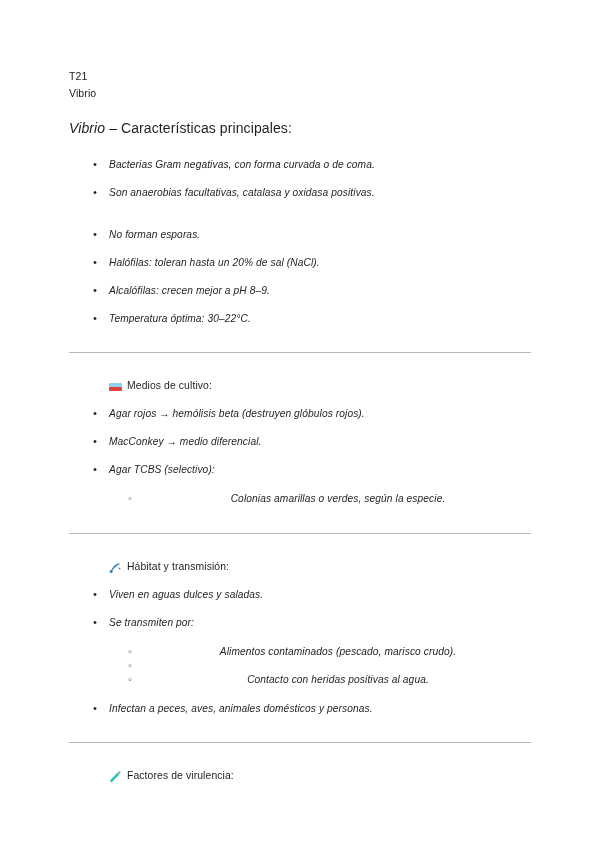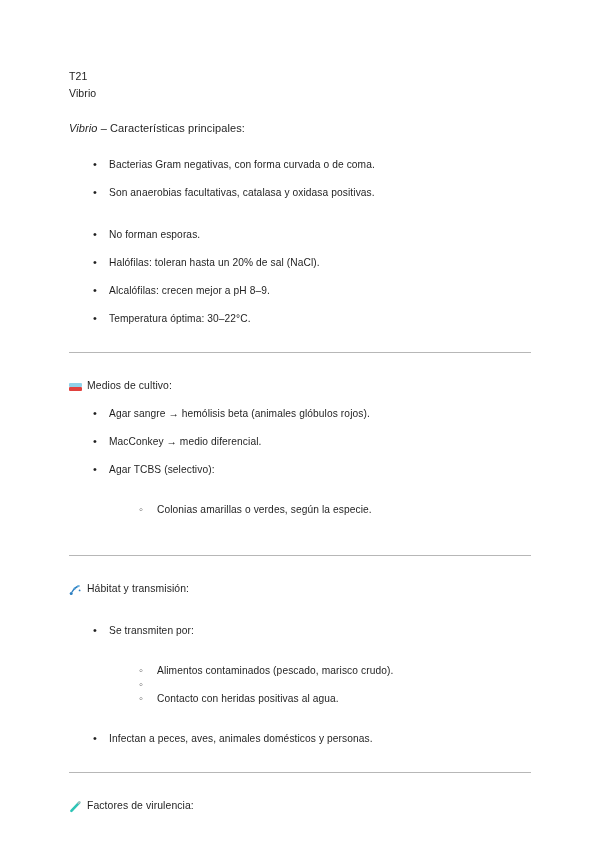--- a/index.html
+++ b/index.html
@@ -29,56 +29,58 @@
     font-size: 10.5px;
     line-height: 16.5px;
     color: #222222;
     letter-spacing: 0.1px;
   }
   .doc-head .line { display: block; }
 
   
   .lead {
     margin-top: 20px;
-    font-size: 11px;
+    font-size: 14px;
     line-height: 15px;
     color: #1f1f1f;
     letter-spacing: 0.1px;
   }
   .lead .sp-name { font-style: italic; }
 
   
   ul.lvl1 {
     list-style: none;
     margin: 0;
     padding: 0;
   }
   ul.lvl1 > li {
     position: relative;
     padding-left: 40px;
     font-size: 10.2px;
     line-height: 14px;
     letter-spacing: 0.1px;
     color: #1f1f1f;
+    font-style: italic;
   }
   ul.lvl1 > li::before {
     content: "\2022";
     position: absolute;
     left: 24px;
     top: -1px;
     font-size: 11px;
     line-height: 14px;
     color: #1f1f1f;
   }
   ul.lvl1 > li.nobullet::before { content: ""; }
 
   ul.lvl2 {
     list-style: none;
-    margin: 12px;
+    margin: 1px;
     padding: 0;
+    text-align: center;
   }
   ul.lvl2 > li {
     position: relative;
     padding-left: 36px;
     margin-left: 0;
     font-size: 10.2px;
     line-height: 14px;
     letter-spacing: 0.1px;
     color: #1f1f1f;
   }
@@ -95,20 +97,21 @@
   .li-gap { height: 14px; }
 
   
   .sec-head {
     display: flex;
     align-items: center;
     font-size: 10.4px;
     line-height: 14px;
     letter-spacing: 0.1px;
     color: #1f1f1f;
+    margin-left: 40px;
   }
   .sec-head .sec-label { display: inline-block; }
 
   .ico {
     display: inline-block;
     width: 13px;
     height: 13px;
     margin-right: 5px;
     position: relative;
     flex: 0 0 auto;
@@ -191,21 +194,21 @@
   <div class="gap-26"></div>
 
   <div class="sec-head">
     <span class="ico ico-petri"></span>
     <span class="sec-label">Medios de cultivo:</span>
   </div>
 
   <div class="gap-14"></div>
 
   <ul class="lvl1">
-    <li>Agar sangre → hemólisis beta (animales glóbulos rojos).</li>
+    <li>Agar rojos → hemólisis beta (destruyen glóbulos rojos).</li>
     <li class="li-gap nobullet"></li>
     <li>MacConkey → medio diferencial.</li>
     <li class="li-gap nobullet"></li>
     <li>Agar TCBS (selectivo):</li>
     <li class="li-gap nobullet"></li>
     <li class="nobullet">
       <ul class="lvl2">
         <li>Colonias amarillas o verdes, según la especie.</li>
       </ul>
     </li>
@@ -224,20 +227,21 @@
         <circle cx="9.2" cy="3.0" r="1.0" fill="#76b9e2"></circle>
         <circle cx="10.6" cy="7.4" r="0.9" fill="#2d7fc1"></circle>
       </svg>
     </span>
     <span class="sec-label">Hábitat y transmisión:</span>
   </div>
 
   <div class="gap-14"></div>
 
   <ul class="lvl1">
+    <li>Viven en aguas dulces y saladas.</li>
     <li class="li-gap nobullet"></li>
     <li>Se transmiten por:</li>
     <li class="li-gap nobullet"></li>
     <li class="nobullet">
       <ul class="lvl2">
         <li>Alimentos contaminados (pescado, marisco crudo).</li>
         <li class="li-gap" style="padding-left:36px"></li>
         <li>Contacto con heridas positivas al agua.</li>
       </ul>
     </li>

